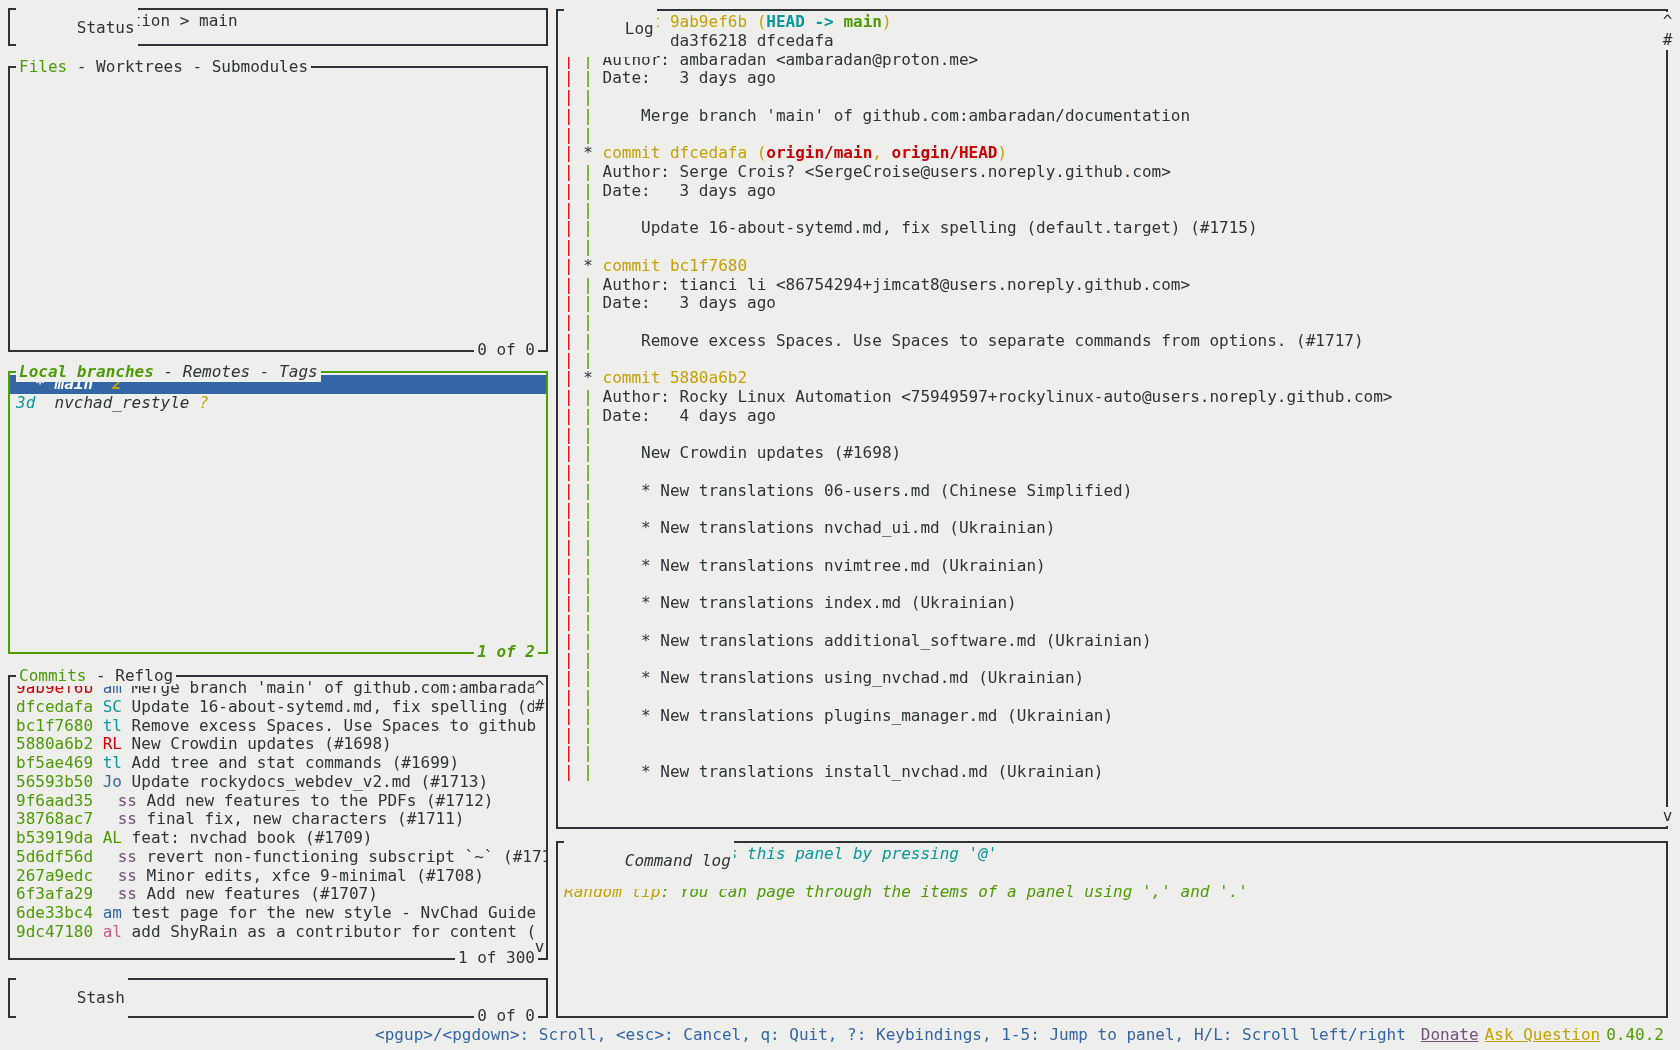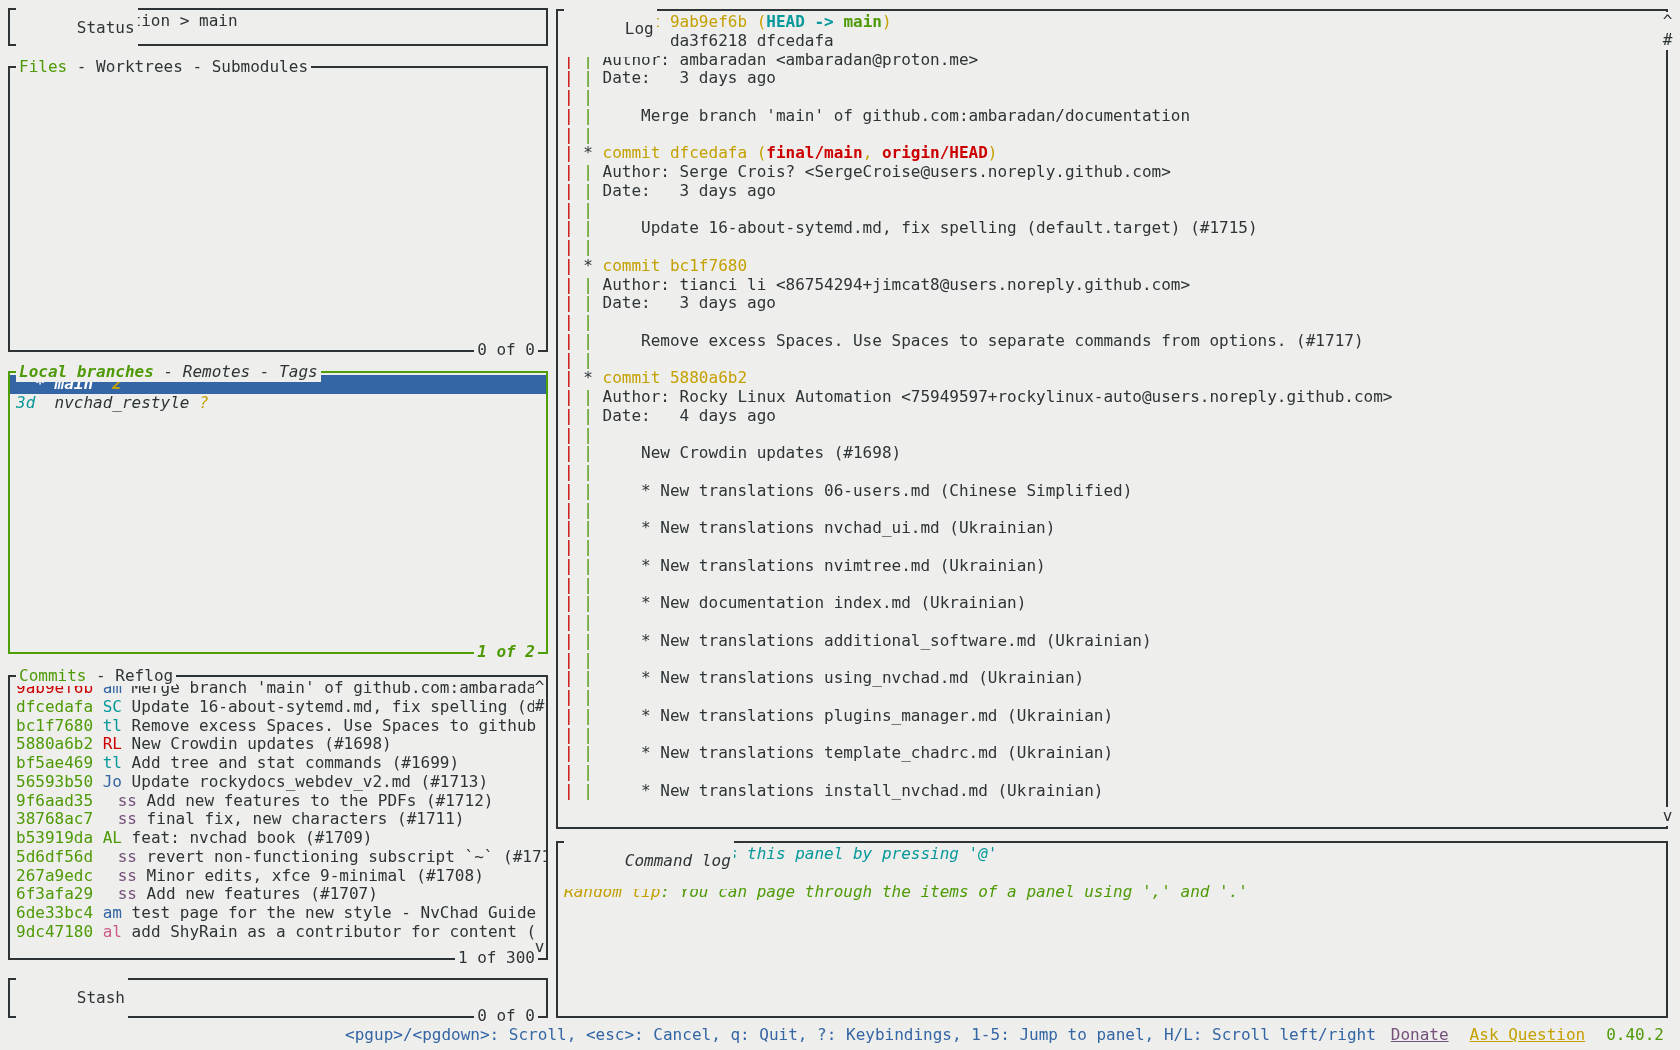--- a/index.html
+++ b/index.html
@@ -24,21 +24,21 @@
   .line.sel{background:var(--selection);color:var(--white);}
   .c-fg{color:var(--fg);} .c-red{color:var(--red);} .c-green{color:var(--green);}
   .c-yellow{color:var(--yellow);} .c-blue{color:var(--blue);} .c-purple{color:var(--purple);margin-left:15px;}
   .c-cyan{color:var(--cyan);} .c-pink{color:var(--pink);} .c-white{color:var(--white);}
   .bold{font-weight:bold;}
   .u{text-decoration:underline;}
   .sind{position:absolute;width:11px;text-align:center;background:var(--bg);z-index:4;white-space:pre;}
   .sind.outer{right:-7px;} .sind.inner{right:1px;}
   .sind.up{top:1px;} .sind.thumb{top:20px;} .sind.down{bottom:1px;}
   #statusbar{position:absolute;left:8px;right:16px;top:1026px;height:20px;display:flex;justify-content:flex-end;white-space:pre;}
-  #statusbar .right{display:flex;gap:21px;}
+  #statusbar .right{display:flex;gap:6px;}
 </style>
 </head>
 <body>
 
 <div class="screen">
 
   <section class="panel" style="left:8px;top:8px;width:540px;height:38px;">
     <div class="ptitle">
       <span>Status</span>
     </div>
@@ -99,21 +99,21 @@
       <span>Log</span>
     </div>
     <div class="pcontent" id="log-lines">
         <div class="line"><span class="c-fg">*   </span><span class="c-yellow">commit 9ab9ef6b (</span><span class="c-cyan bold">HEAD -&gt;</span><span class="c-yellow"> </span><span class="c-green bold">main</span><span class="c-yellow">)</span></div>
         <div class="line"><span class="c-red">|</span><span class="c-green">\</span><span class="c-fg">  Merge: da3f6218 dfcedafa</span></div>
         <div class="line"><span class="c-red">| </span><span class="c-green">| </span><span class="c-fg">Author: ambaradan &lt;ambaradan@proton.me&gt;</span></div>
         <div class="line"><span class="c-red">| </span><span class="c-green">| </span><span class="c-fg">Date:   3 days ago</span></div>
         <div class="line"><span class="c-red">| </span><span class="c-green">|</span></div>
         <div class="line"><span class="c-red">| </span><span class="c-green">| </span><span class="c-fg">    Merge branch 'main' of github.com:ambaradan/documentation</span></div>
         <div class="line"><span class="c-red">| </span><span class="c-green">|</span></div>
-        <div class="line"><span class="c-red">| </span><span class="c-fg">* </span><span class="c-yellow">commit dfcedafa (</span><span class="c-red bold">final/main</span><span class="c-yellow">, </span><span class="c-red bold">origin/HEAD</span><span class="c-yellow">)</span></div>
+        <div class="line"><span class="c-red">| </span><span class="c-fg">* </span><span class="c-yellow">commit dfcedafa (</span><span class="c-red bold">origin/main</span><span class="c-yellow">, </span><span class="c-red bold">origin/HEAD</span><span class="c-yellow">)</span></div>
         <div class="line"><span class="c-red">| </span><span class="c-green">| </span><span class="c-fg">Author: Serge Crois? &lt;SergeCroise@users.noreply.github.com&gt;</span></div>
         <div class="line"><span class="c-red">| </span><span class="c-green">| </span><span class="c-fg">Date:   3 days ago</span></div>
         <div class="line"><span class="c-red">| </span><span class="c-green">|</span></div>
         <div class="line"><span class="c-red">| </span><span class="c-green">| </span><span class="c-fg">    Update 16-about-sytemd.md, fix spelling (default.target) (#1715)</span></div>
         <div class="line"><span class="c-red">| </span><span class="c-green">|</span></div>
         <div class="line"><span class="c-red">| </span><span class="c-fg">* </span><span class="c-yellow">commit bc1f7680</span></div>
         <div class="line"><span class="c-red">| </span><span class="c-green">| </span><span class="c-fg">Author: tianci li &lt;86754294+jimcat8@users.noreply.github.com&gt;</span></div>
         <div class="line"><span class="c-red">| </span><span class="c-green">| </span><span class="c-fg">Date:   3 days ago</span></div>
         <div class="line"><span class="c-red">| </span><span class="c-green">|</span></div>
         <div class="line"><span class="c-red">| </span><span class="c-green">| </span><span class="c-fg">    Remove excess Spaces. Use Spaces to separate commands from options. (#1717)</span></div>
@@ -123,29 +123,28 @@
         <div class="line"><span class="c-red">| </span><span class="c-green">| </span><span class="c-fg">Date:   4 days ago</span></div>
         <div class="line"><span class="c-red">| </span><span class="c-green">|</span></div>
         <div class="line"><span class="c-red">| </span><span class="c-green">| </span><span class="c-fg">    New Crowdin updates (#1698)</span></div>
         <div class="line"><span class="c-red">| </span><span class="c-green">|</span></div>
         <div class="line"><span class="c-red">| </span><span class="c-green">| </span><span class="c-fg">    * New translations 06-users.md (Chinese Simplified)</span></div>
         <div class="line"><span class="c-red">| </span><span class="c-green">|</span></div>
         <div class="line"><span class="c-red">| </span><span class="c-green">| </span><span class="c-fg">    * New translations nvchad_ui.md (Ukrainian)</span></div>
         <div class="line"><span class="c-red">| </span><span class="c-green">|</span></div>
         <div class="line"><span class="c-red">| </span><span class="c-green">| </span><span class="c-fg">    * New translations nvimtree.md (Ukrainian)</span></div>
         <div class="line"><span class="c-red">| </span><span class="c-green">|</span></div>
-        <div class="line"><span class="c-red">| </span><span class="c-green">| </span><span class="c-fg">    * New documentation index.md (Ukrainian)</span></div>
+        <div class="line"><span class="c-red">| </span><span class="c-green">| </span><span class="c-fg">    * New translations index.md (Ukrainian)</span></div>
         <div class="line"><span class="c-red">| </span><span class="c-green">|</span></div>
         <div class="line"><span class="c-red">| </span><span class="c-green">| </span><span class="c-fg">    * New translations additional_software.md (Ukrainian)</span></div>
         <div class="line"><span class="c-red">| </span><span class="c-green">|</span></div>
         <div class="line"><span class="c-red">| </span><span class="c-green">| </span><span class="c-fg">    * New translations using_nvchad.md (Ukrainian)</span></div>
         <div class="line"><span class="c-red">| </span><span class="c-green">|</span></div>
         <div class="line"><span class="c-red">| </span><span class="c-green">| </span><span class="c-fg">    * New translations plugins_manager.md (Ukrainian)</span></div>
         <div class="line"><span class="c-red">| </span><span class="c-green">|</span></div>
-        <div class="line"><span class="c-red">| </span><span class="c-green">| </span><span class="c-fg">    * New translations template_chadrc.md (Ukrainian)</span></div>
         <div class="line"><span class="c-red">| </span><span class="c-green">|</span></div>
         <div class="line"><span class="c-red">| </span><span class="c-green">| </span><span class="c-fg">    * New translations install_nvchad.md (Ukrainian)</span></div>
       </div>
     <span class="sind outer up">^</span>
     <span class="sind outer thumb">#</span>
     <span class="sind outer down">v</span>
   </section>
 
   <section class="panel" style="left:556px;top:841px;width:1112px;height:177px;font-style:italic;">
     <div class="ptitle">

